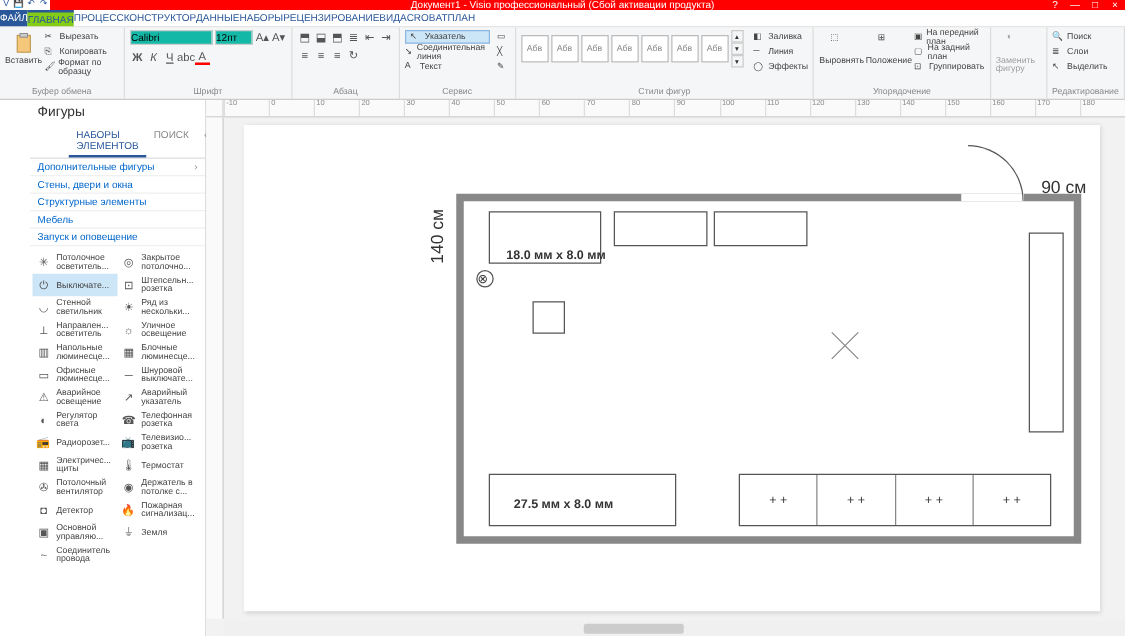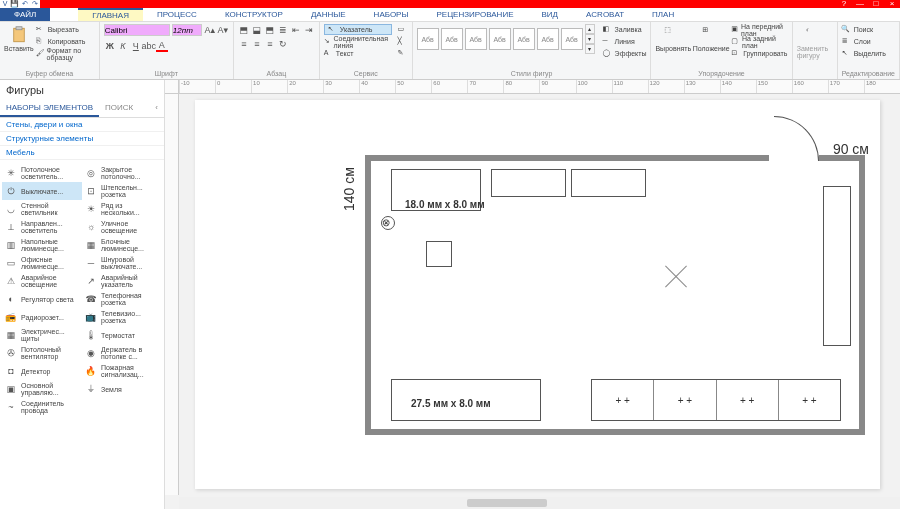--- a/index.html
+++ b/index.html
@@ -3,46 +3,46 @@
 <meta charset="utf-8">
 <style>
 * { box-sizing: border-box; margin: 0; padding: 0; font-family: "Segoe UI", Tahoma, sans-serif; }
 body { width: 900px; height: 509px; overflow: hidden; background: #fff; font-size: 10px; color: #333; }
 .titlebar { height: 8px; background: red; color: #fff; font-size: 8px; text-align: center; line-height: 8px; position: relative; }
 .titlebar .left-icons { position: absolute; left: 0; top: 0; background: #fff; display: flex; height: 8px; }
 .titlebar .left-icons span { width: 10px; height: 8px; display: inline-flex; align-items: center; justify-content: center; color: #2a579a; font-size: 7px; }
 .titlebar .right-icons { position: absolute; right: 0; top: 0; display: flex; height: 8px; }
 .titlebar .right-icons span { width: 16px; text-align: center; color: #fff; }
 .tabs { height: 14px; background: #fff; display: flex; border-bottom: 1px solid #ddd; }
-.tabs .tab { padding: 0 14px; font-size: 8px; line-height: 14px; color: #2a579a; cursor: pointer; }
+.tabs .tab { padding: 0 0; font-size: 8px; line-height: 14px; color: #2a579a; cursor: pointer; }
 .tabs .tab.file { background: #2a579a; color: #fff; }
-.tabs .tab.active { background: #fef9c3; color: #2a579a; border-top: 2px solid #2a579a; line-height: 12px; margin-left: 28px; }
+.tabs .tab.active { background: #84cc16; color: #2a579a; border-top: 2px solid #2a579a; line-height: 12px; }
 .ribbon { height: 58px; background: #f5f6f7; border-bottom: 1px solid #ccc; display: flex; }
 .group { border-right: 1px solid #ddd; padding: 2px 4px; display: flex; flex-direction: column; justify-content: space-between; }
 .group-label { font-size: 7px; color: #888; text-align: center; }
 .group-body { flex: 1; display: flex; align-items: flex-start; gap: 2px; }
 .big-btn { display: flex; flex-direction: column; align-items: center; justify-content: center; width: 36px; font-size: 7px; color: #444; gap: 1px; cursor: pointer; padding: 2px 0; }
 .big-btn svg, .big-btn .ic { width: 18px; height: 18px; }
 .small-row { display: flex; flex-direction: column; gap: 1px; }
 .small-btn { display: flex; align-items: center; font-size: 7px; color: #444; gap: 2px; cursor: pointer; height: 11px; }
 .small-btn .ic { width: 10px; height: 10px; display: inline-block; }
-select.fake, .fake-input { font-size: 8px; height: 12px; border: 1px solid #ccc; background: #f0abfc; }
+select.fake, .fake-input { font-size: 8px; height: 12px; border: 1px solid #ccc; background: #14b8a6; }
 .font-row { display: flex; gap: 2px; margin-bottom: 2px; }
 .font-tools { display: flex; gap: 1px; }
 .font-tools span { width: 12px; height: 12px; display: inline-flex; align-items: center; justify-content: center; font-size: 9px; color: #555; border: 0; cursor: pointer; }
 .style-gallery { display: flex; gap: 2px; align-items: center; }
 .style-box { width: 22px; height: 22px; border: 1px solid #bbb; background: #fff; font-size: 7px; display: flex; align-items: center; justify-content: center; color: #888; cursor: pointer; }
 .gallery-scroll { display: flex; flex-direction: column; }
 .gallery-scroll span { width: 10px; height: 10px; border: 1px solid #ccc; font-size: 6px; text-align: center; cursor: pointer; }
 .main { display: flex; height: 429px; }
-.shapes-panel { width: 165px; border-right: 1px solid #ddd; background: #fff; display: flex; flex-direction: column; }
+.shapes-panel { width: 165px; border-right: 1px solid #ddd; background: #fff; display: flex; flex-direction: column; padding-left: 24px; }
 .shapes-title { font-size: 11px; color: #333; padding: 4px 6px; }
 .shapes-tabs { display: flex; border-bottom: 1px solid #ddd; font-size: 8px; }
 .shapes-tabs span { padding: 3px 6px; color: #888; cursor: pointer; }
-.shapes-tabs span.active { color: #2a579a; border-bottom: 2px solid #2a579a; }
+.shapes-tabs span.active { color: #2a579a; border-bottom: 2px solid #2a579a; margin-left: 31px; }
 .stencil-list div { font-size: 8px; color: #0066cc; padding: 2px 6px; cursor: pointer; border-bottom: 1px solid #f0f0f0; }
 .stencil-list div.selected { background: #cde6f7; }
 .stencil-list div .chev { float: right; color: #888; }
 .shape-grid { flex: 1; overflow-y: auto; padding: 4px 2px; }
 .shape-row { display: flex; }
 .shape-cell { width: 50%; display: flex; align-items: center; font-size: 7px; color: #444; padding: 2px; cursor: grab; gap: 3px; }
 .shape-cell.selected { background: #cde6f7; }
 .shape-cell .sicn { width: 14px; height: 14px; border: 0; display: flex; align-items: center; justify-content: center; font-size: 9px; color: #555; flex-shrink: 0; }
 .canvas { flex: 1; background: #f2f2f2; position: relative; overflow: hidden; }
 .ruler-h { position: absolute; top: 0; left: 14px; right: 0; height: 14px; background: #fafafa; border-bottom: 1px solid #ccc; font-size: 6px; color: #888; display: flex; }
@@ -67,20 +67,21 @@
 </head>
 <body>
 
 <div class="titlebar">
   <div class="left-icons">
     <span>V</span>
     <span>💾</span>
     <span>↶</span>
     <span>↷</span>
   </div>
+  <span>Документ1 -   Visio профессиональный (Сбой активации продукта)</span>
   <div class="right-icons">
     <span>?</span>
     <span>—</span>
     <span>□</span>
     <span>×</span>
   </div>
 </div>
 
 <div class="tabs">
   <div class="tab file">ФАЙЛ</div>
@@ -120,21 +121,21 @@
           </div>
       </div>
     </div>
     <div class="group-label">Буфер обмена</div>
   </div>
 
   <div class="group">
     <div class="group-body" style="flex-direction:column;gap:2px">
       <div class="font-row">
         <input class="fake-input" style="width: 66px;" value="Calibri">
-        <input class="fake-input" style="width: 30px; font-style: italic;" value="12пт">
+        <input class="fake-input" style="width: 30px;" value="12пт">
         <span class="font-tools">
             <span>A▴</span>
             <span>A▾</span>
           </span>
       </div>
       <div class="font-tools">
         <span>
             <b>Ж</b>
           </span>
         <span>
@@ -296,23 +297,25 @@
 
 <div class="main">
   <div class="shapes-panel">
     <div class="shapes-title">Фигуры</div>
     <div class="shapes-tabs">
       <span class="active">НАБОРЫ ЭЛЕМЕНТОВ</span>
       <span>ПОИСК</span>
       <span style="margin-left:auto;padding:3px 6px;color:#888">‹</span>
     </div>
     <div class="stencil-list">
+      <div><span>Дополнительные фигуры</span><span class="chev">›</span></div>
       <div>Стены, двери и окна</div>
       <div>Структурные элементы</div>
       <div>Мебель</div>
+      <div>Запуск и оповещение</div>
     </div>
     <div class="shape-grid" id="shape-grid">
         <div class="shape-row">
           <div class="shape-cell">
             <span class="sicn">✳</span>
             <span>Потолочное осветитель...</span>
           </div>
           <div class="shape-cell">
             <span class="sicn">◎</span>
             <span>Закрытое потолочно...</span>

